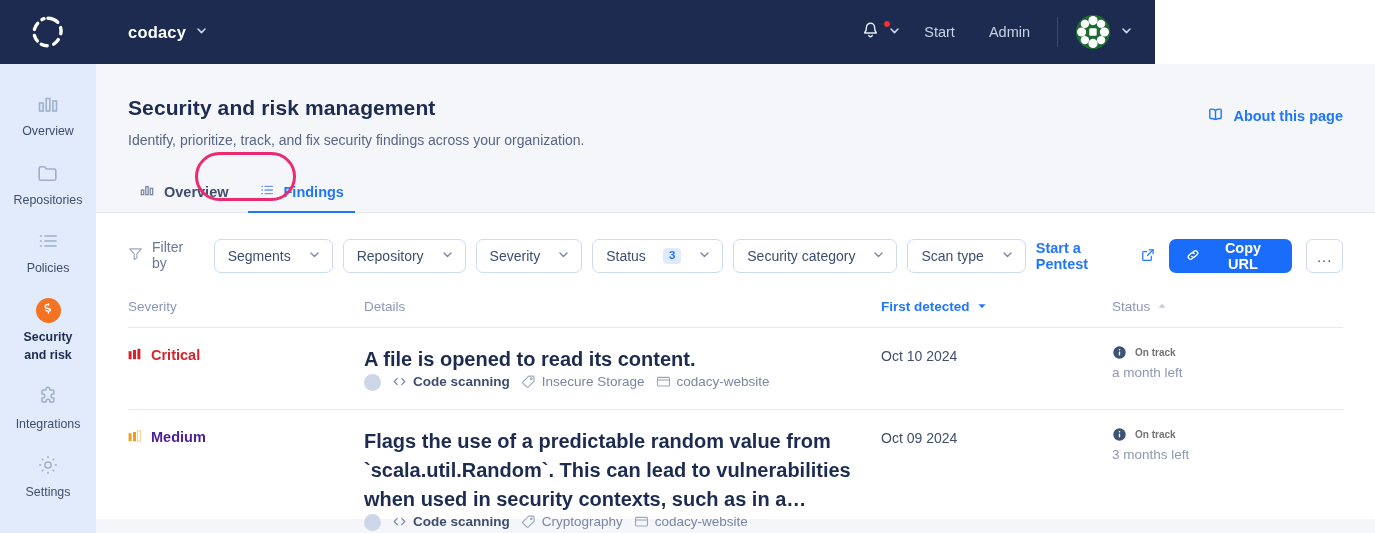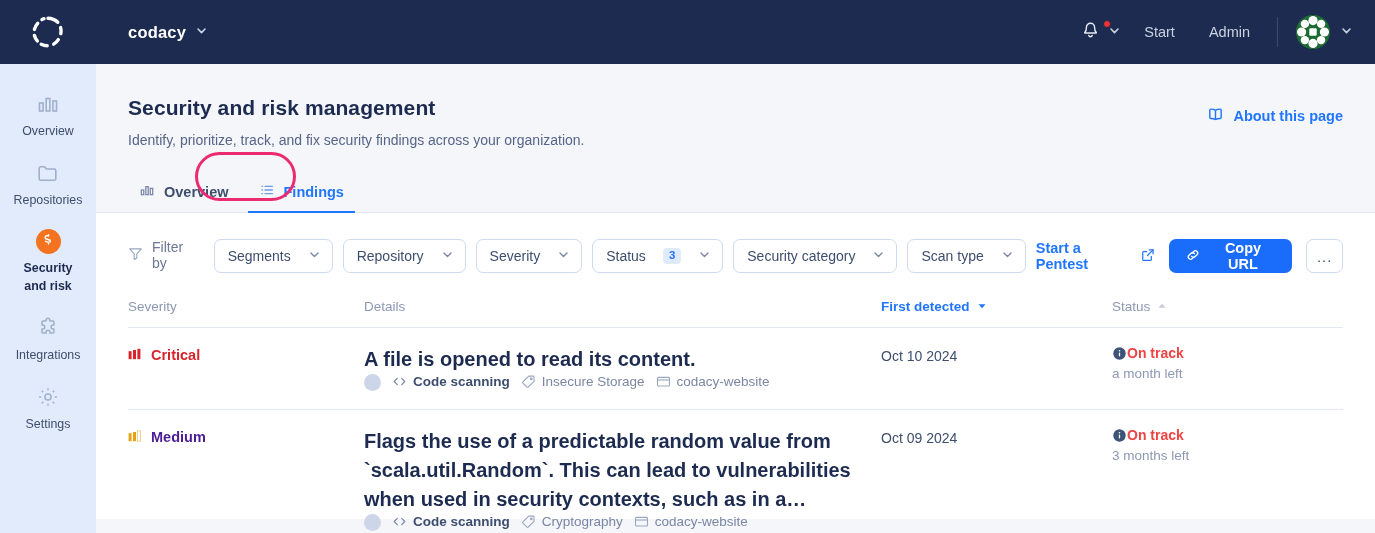--- a/index.html
+++ b/index.html
@@ -7,21 +7,21 @@
   html, body {
     width: 1375px; height: 533px;
     font-family: "Liberation Sans", sans-serif;
     background: #ffffff;
     overflow: hidden;
   }
 
   
   .topnav {
     position: absolute; top: 0; left: 0;
-    width: 1375px; height: 64px;
+    width: 1155px; height: 64px;
     background: #1c2b4f;
     display: flex; align-items: center;
   }
   .logo-wrap { width: 96px; display: flex; align-items: center; justify-content: center; }
   .logo-svg { display: block; }
   .org-picker {
     display: flex; align-items: center; gap: 9px;
     margin-left: 32px; cursor: pointer;
   }
   .org-name { color: #ffffff; font-size: 16.5px; font-weight: bold; letter-spacing: .2px; }
@@ -165,21 +165,21 @@
 
   .det-title { font-size: 20px; font-weight: bold; color: #1c2b4f; line-height: 1.45; }
   .det-meta { display: flex; align-items: flex-start; gap: 11px; flex-wrap: nowrap; }
   .meta-chip { display: flex; align-items: center; gap: 6px; font-size: 13.5px; color: #7a86a3; white-space: nowrap; }
   .meta-chip.strong { color: #3e4e6e; font-weight: bold; }
   .det-avatar {
     width: 17px; height: 17px; border-radius: 50%;
     background: #ccd6e8; display: block; flex: none;
   }
   .date-cell { font-size: 14px; color: #3e4e6e; padding-top: 3px; }
-  .stat-top { display: flex; align-items: center; font-size: 14px; font-weight: bold; color: #ef4444; }
+  .stat-top { display: flex; align-items: center; gap: 8px; font-size: 10px; font-weight: bold; color: #737373; }
   .stat-sub { font-size: 13.5px; color: #8c98b3; margin-top: 5px; margin-left: 0; }
   .ic { display: inline-flex; align-items: center; flex: none; }
 </style>
 </head>
 <body>
 
 <div class="topnav">
   <div class="logo-wrap">
     <span>
       <svg class="logo-svg" width="34" height="34" viewBox="0 0 34 34">
@@ -269,20 +269,31 @@
 
   <div class="side-item">
     <span class="side-icon">
       <svg width="24" height="24" viewBox="0 0 24 24">
         <path d="M3.2 7.2a1.4 1.4 0 0 1 1.4-1.4h4l1.8 2.2h8a1.4 1.4 0 0 1 1.4 1.4v8.4a1.4 1.4 0 0 1-1.4 1.4H4.6a1.4 1.4 0 0 1-1.4-1.4z" fill="none" stroke="#9fb0cc" stroke-width="1.6" stroke-linejoin="round"></path>
       </svg>
     </span>
     <span class="side-label">Repositories</span>
   </div>
 
+  <div class="side-item">
+    <span class="side-icon">
+      <svg width="24" height="24" viewBox="0 0 24 24">
+        <g stroke="#9fb0cc" stroke-width="1.7" stroke-linecap="round">
+          <path d="M9 7h11M9 12h11M9 17h11"></path>
+          <path d="M4.6 7h.6M4.6 12h.6M4.6 17h.6"></path>
+        </g>
+      </svg>
+    </span>
+    <span class="side-label">Policies</span>
+  </div>
 
   <div class="side-item active">
     <span class="side-icon">
       <span class="badge-orange">
         <svg width="15" height="15" viewBox="0 0 16 16">
           <path d="M8 1.6c-1.9 0-3.6.6-3.6 2.1 0 1.4 1.5 1.8 3.1 2.2 1.7.4 2.6.7 2.6 1.5 0 .9-1 1.3-2.2 1.3-1.5 0-2.6-.5-3.2-1.1" fill="none" stroke="#ffffff" stroke-width="1.5" stroke-linecap="round"></path>
           <path d="M8 .7v1.3M8 9.4v1.2" stroke="#ffffff" stroke-width="1.5" stroke-linecap="round"></path>
         </svg>
       </span>
     </span>

